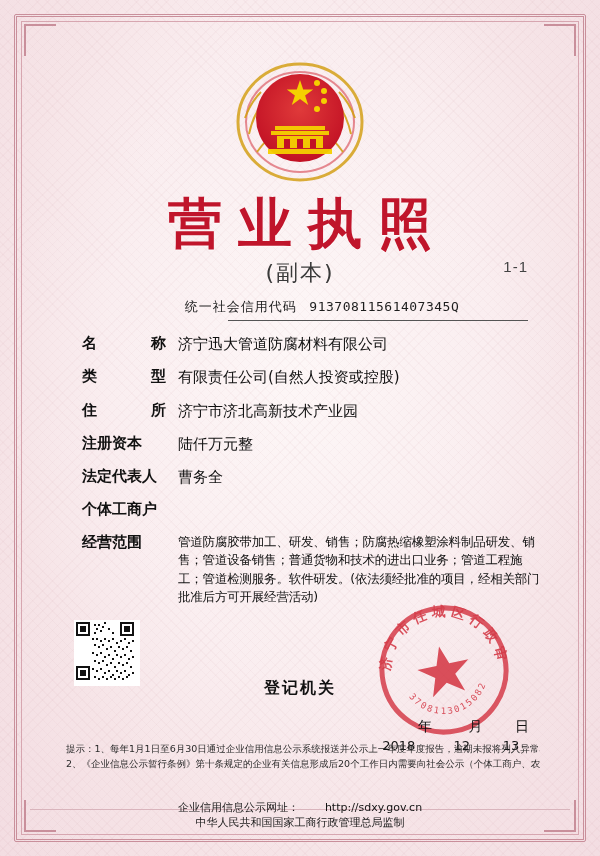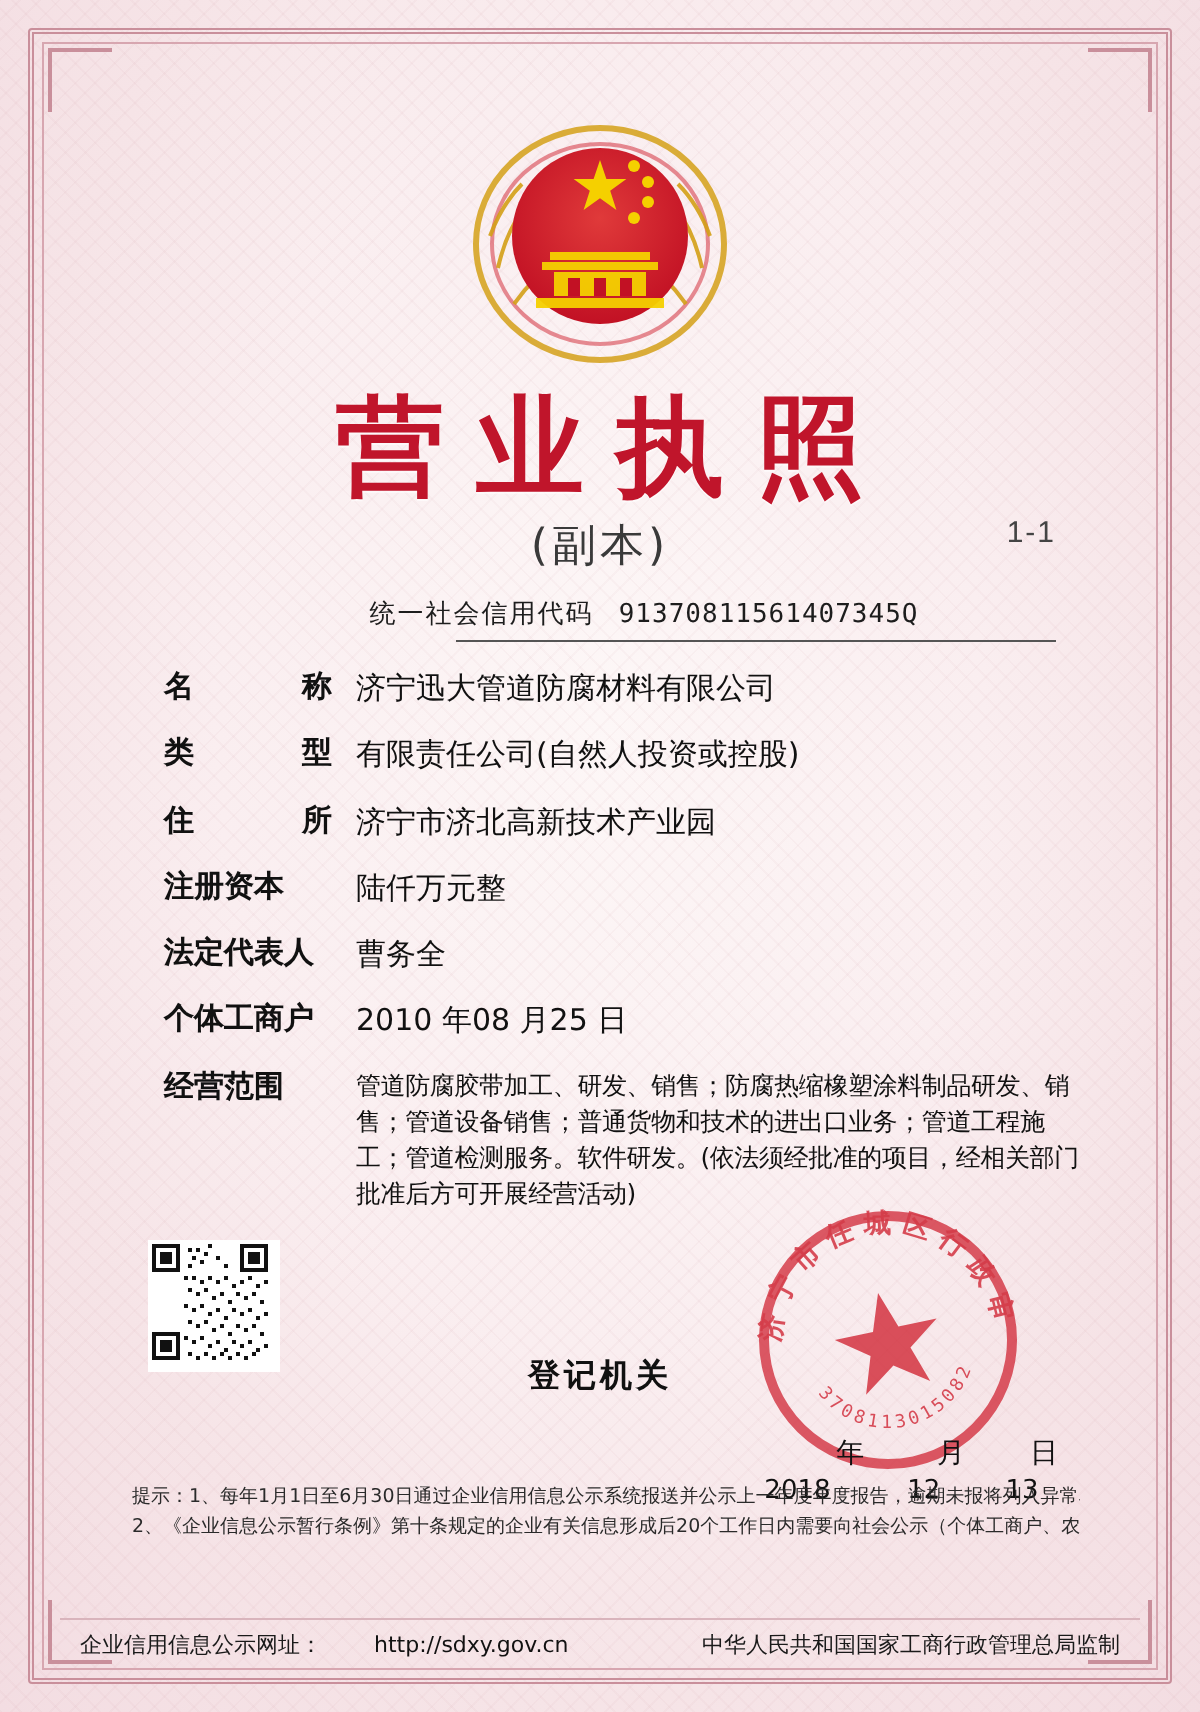--- a/index.html
+++ b/index.html
@@ -237,20 +237,21 @@
     position: absolute;
     left: 40px;
     right: 40px;
     bottom: 26px;
     display: flex;
     justify-content: space-between;
     align-items: center;
     font-size: 11px;
     color: #1a1a1a;
     font-family: "DejaVu Sans", "Liberation Sans", sans-serif;
+    flex-direction: column;
   }
   .footer .left { display: flex; align-items: baseline; gap: 26px; }
   .footer .url { color: #111; }
   .hairline {
     position: absolute;
     left: 30px; right: 30px;
     bottom: 46px;
     border-bottom: 1px solid #d9b4bc;
   }
 </style>
@@ -351,21 +352,20 @@
       <div class="value">陆仟万元整</div>
     </div>
 
     <div class="row">
       <div class="label">法定代表人</div>
       <div class="value">曹务全</div>
     </div>
 
     <div class="row">
       <div class="label">个体工商户</div>
-      <div class="value">2010 年08 月25 日</div>
     </div>
 
 
     <div class="row scope-row">
       <div class="label">经营范围</div>
       <div class="value small">管道防腐胶带加工、研发、销售；防腐热缩橡塑涂料制品研发、销售；管道设备销售；普通货物和技术的进出口业务；管道工程施工；管道检测服务。软件研发。(依法须经批准的项目，经相关部门批准后方可开展经营活动)</div>
     </div>
   </div>
 
   <div class="qr">

